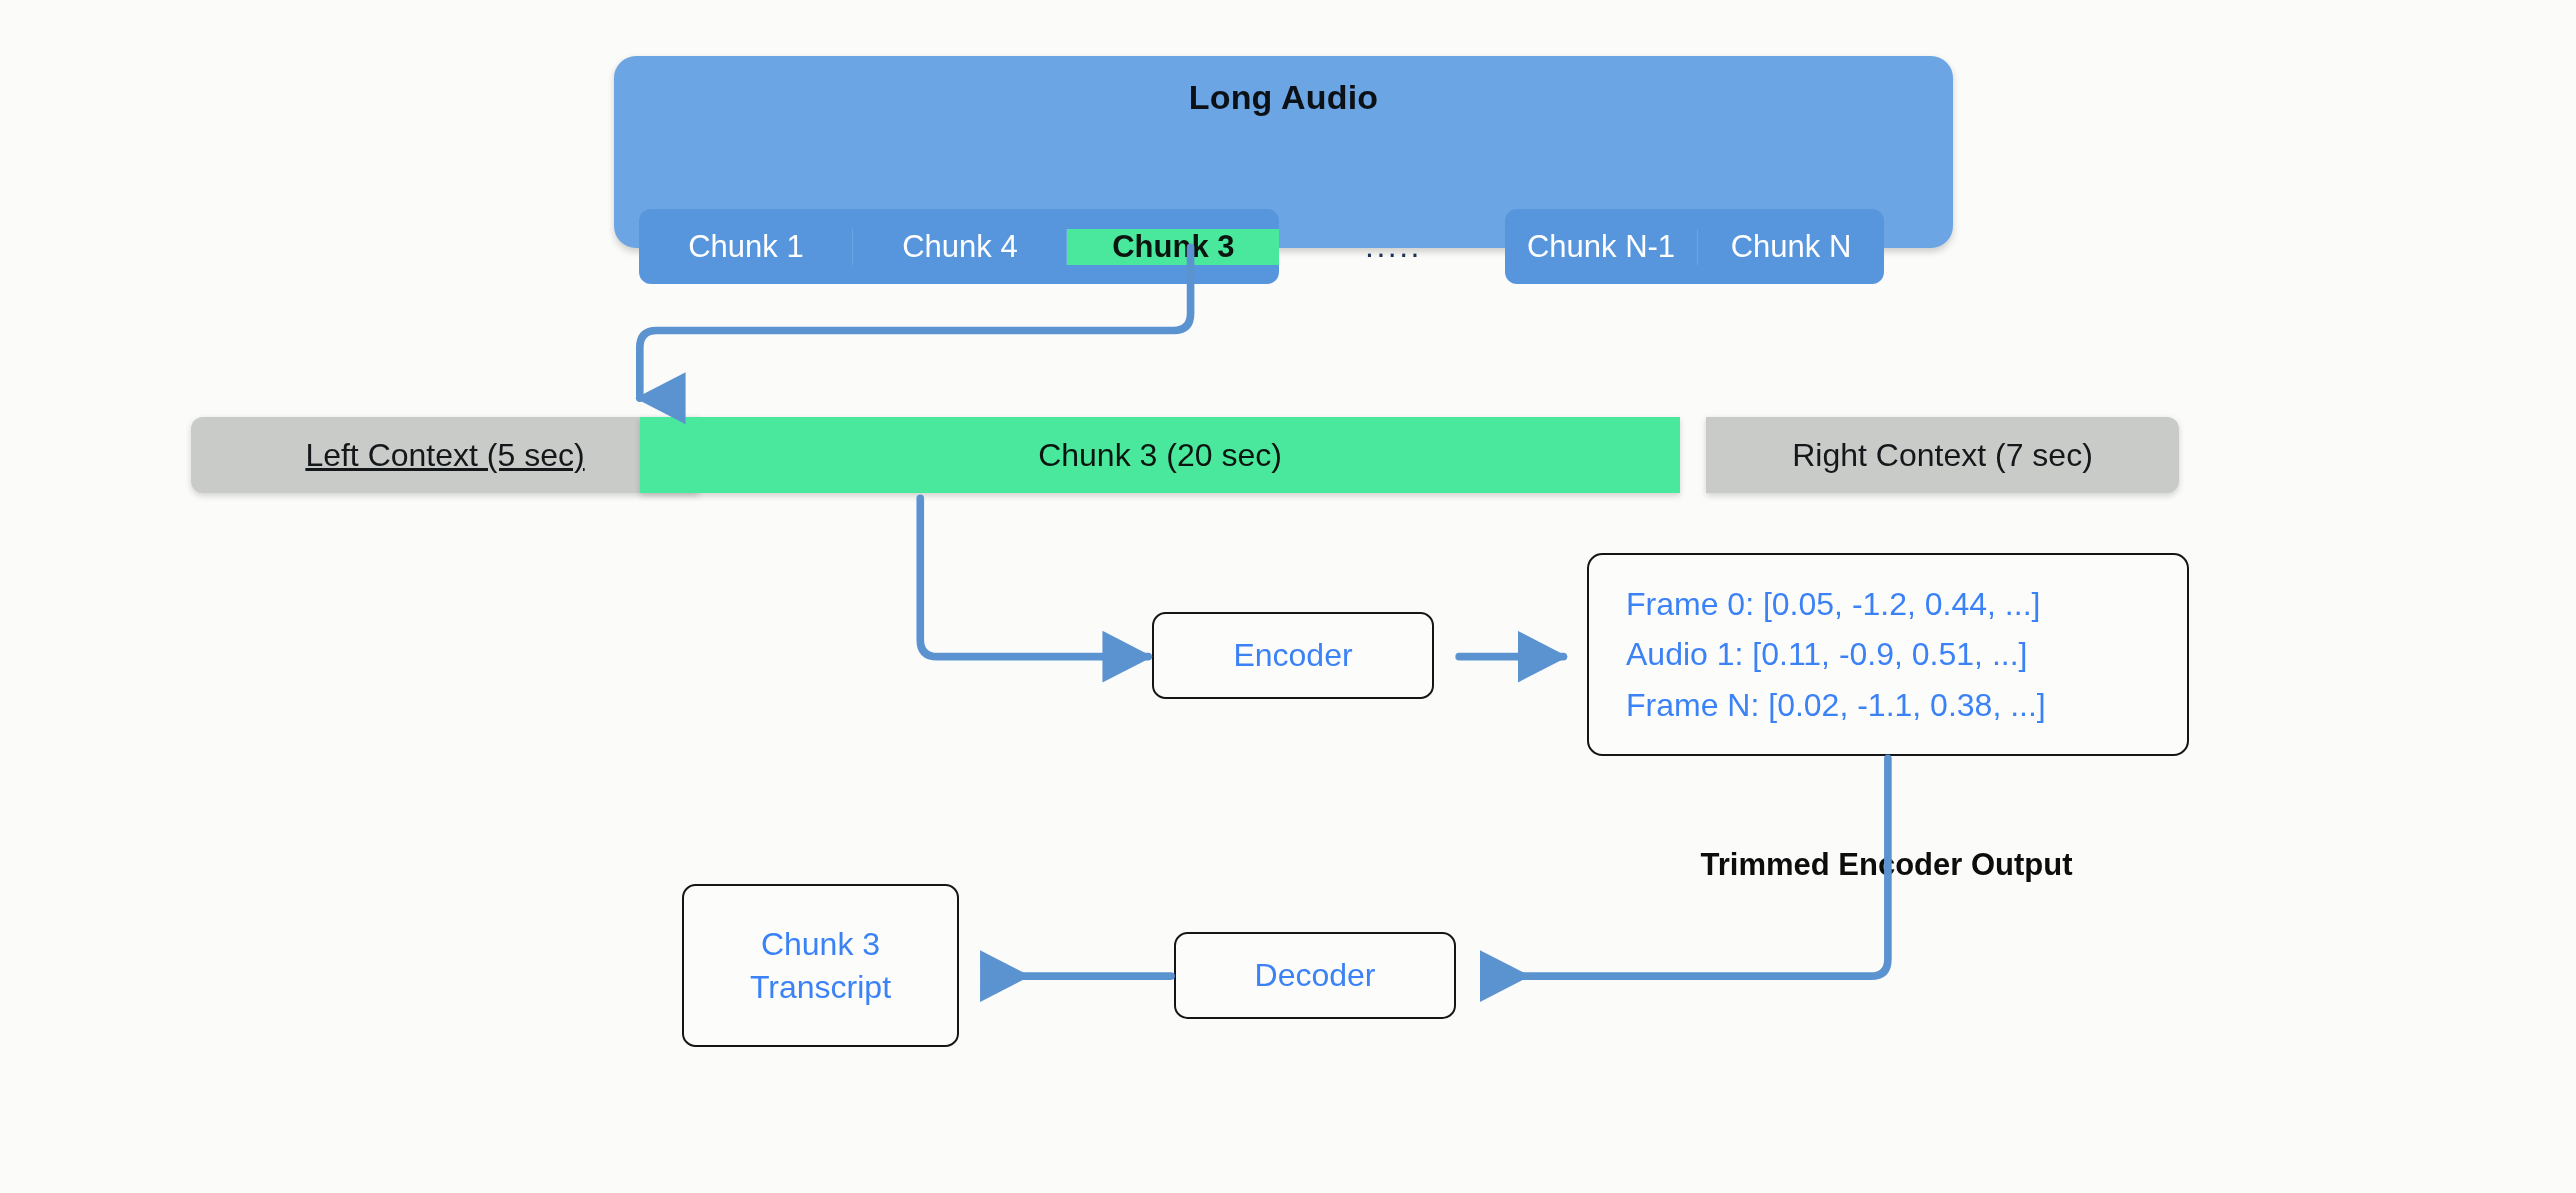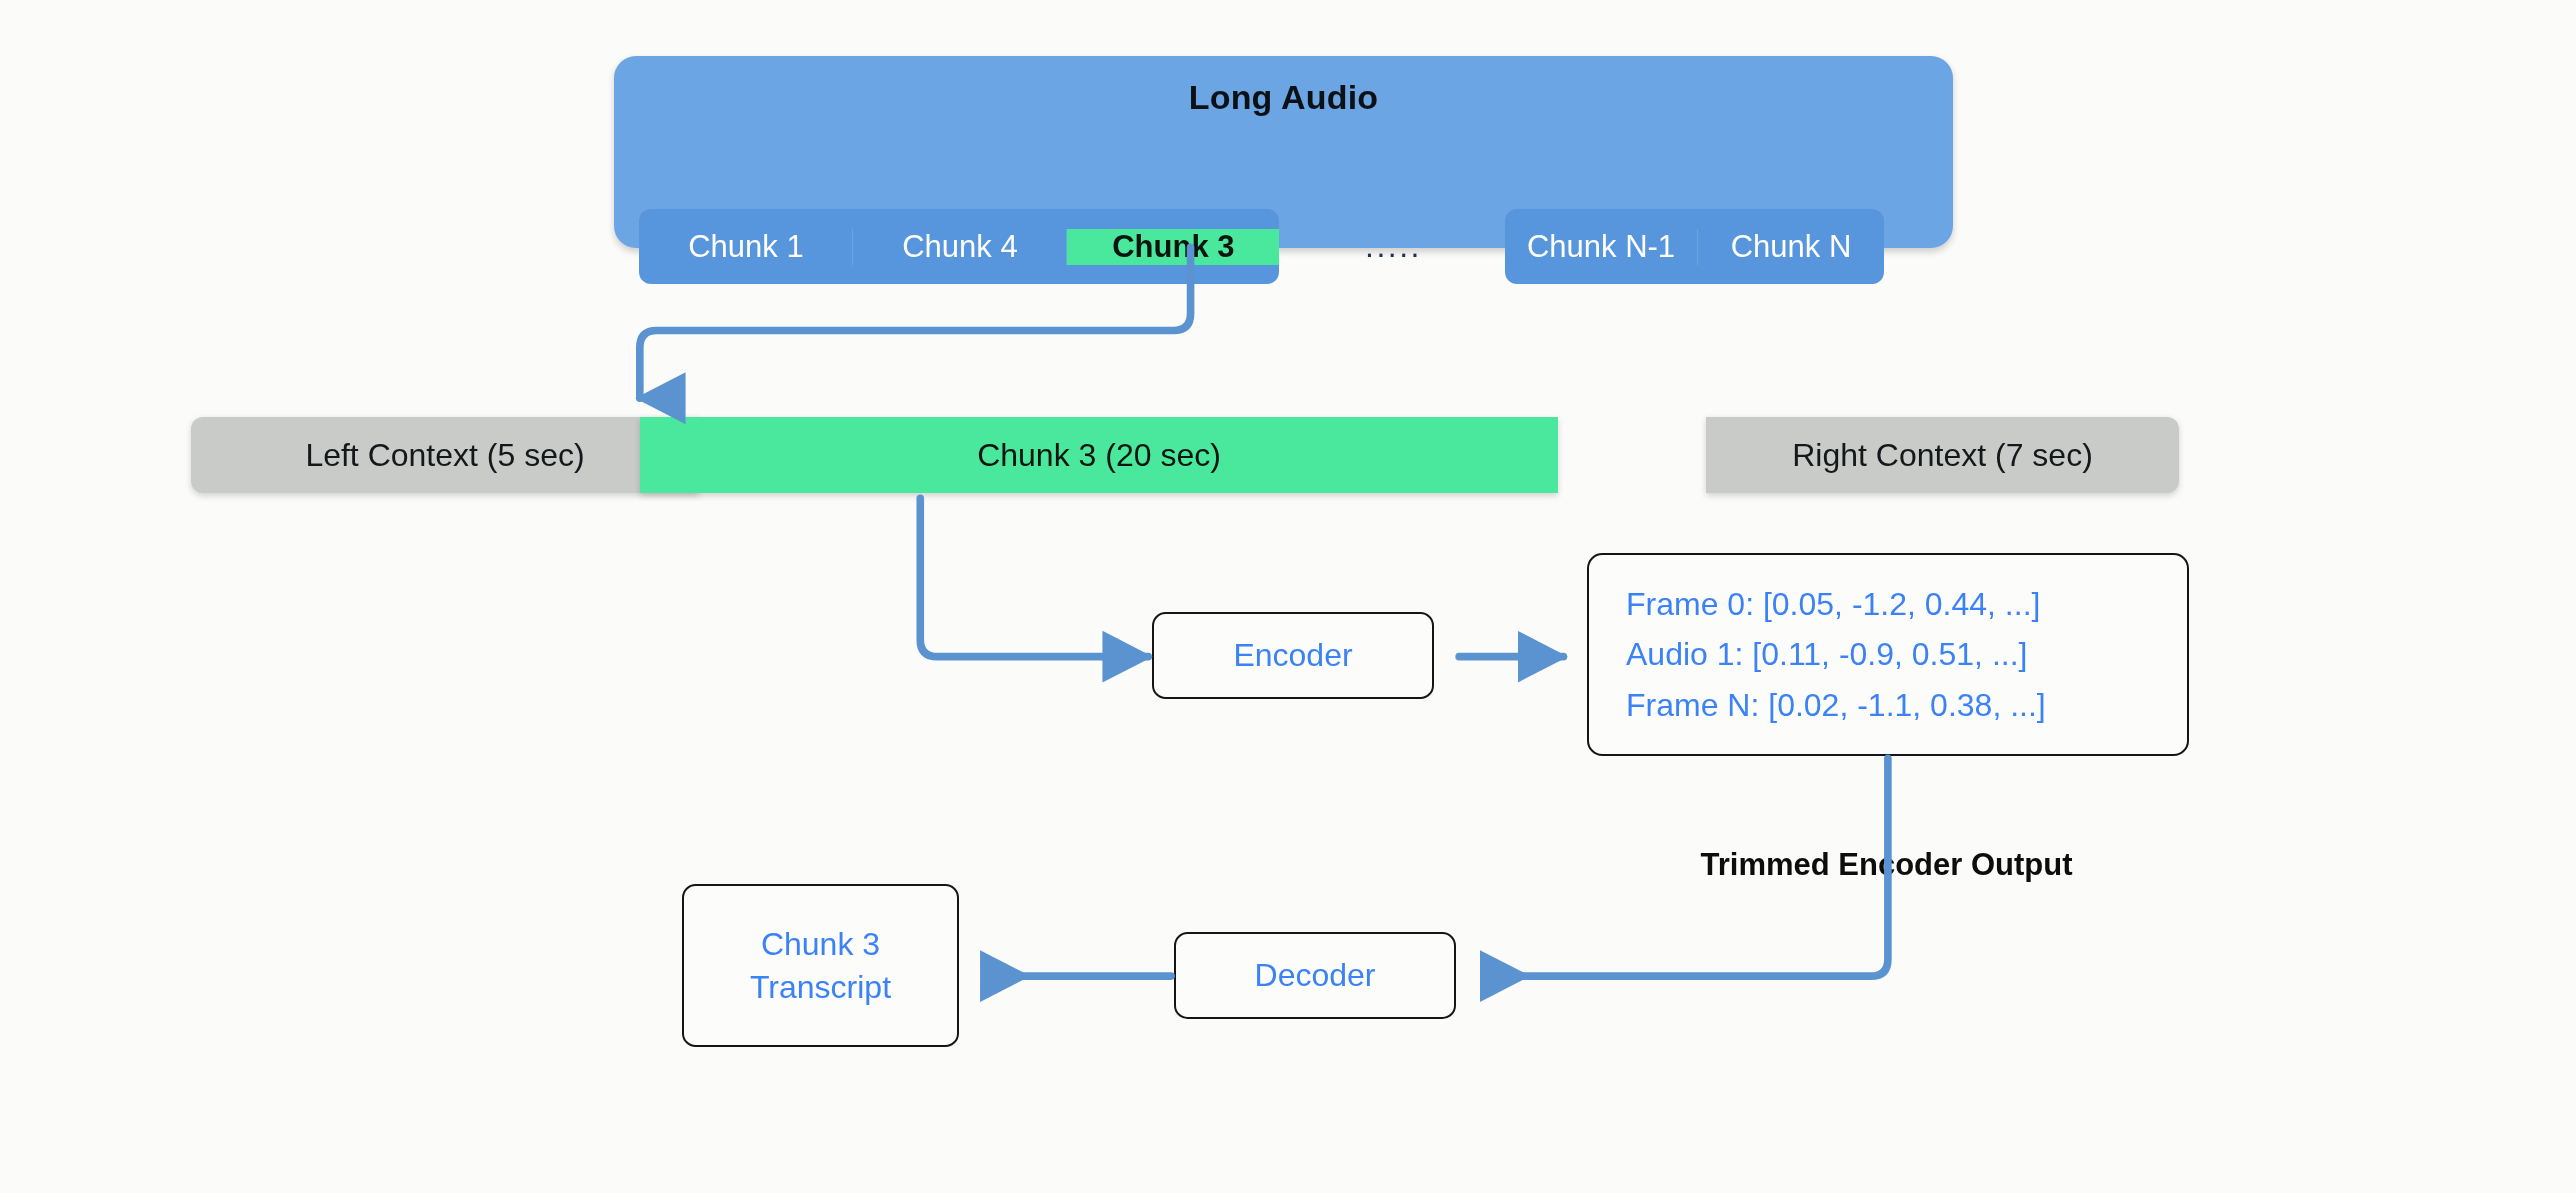--- a/index.html
+++ b/index.html
@@ -96,24 +96,25 @@
     justify-content: center;
     font-size: 32px;
     color: #15181b;
     box-shadow: 0 2.5px 6px rgba(0,0,0,0.16);
   }
   #left-context {
     left: 191px;
     width: 508px;
     background: #c9cbc9;
     border-radius: 12px 0 0 12px;
+    text-decoration: underline;
   }
   #center-chunk {
     left: 640px;
-    width: 918px;
+    width: 1040px;
     background: #4ae89c;
     color: #0b1510;
   }
   #right-context {
     left: 1706px;
     width: 473px;
     background: #c9cbc9;
     border-radius: 0 12px 12px 0;
   }
 

